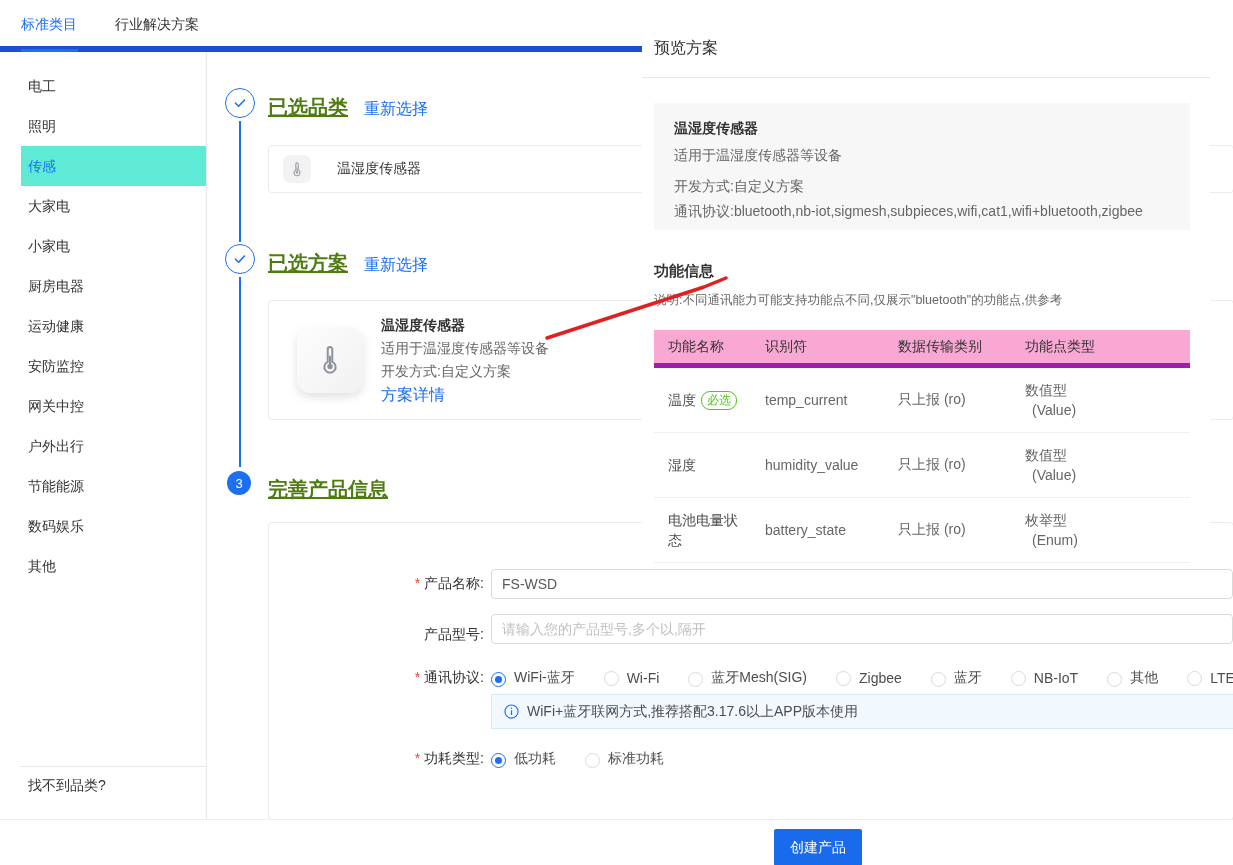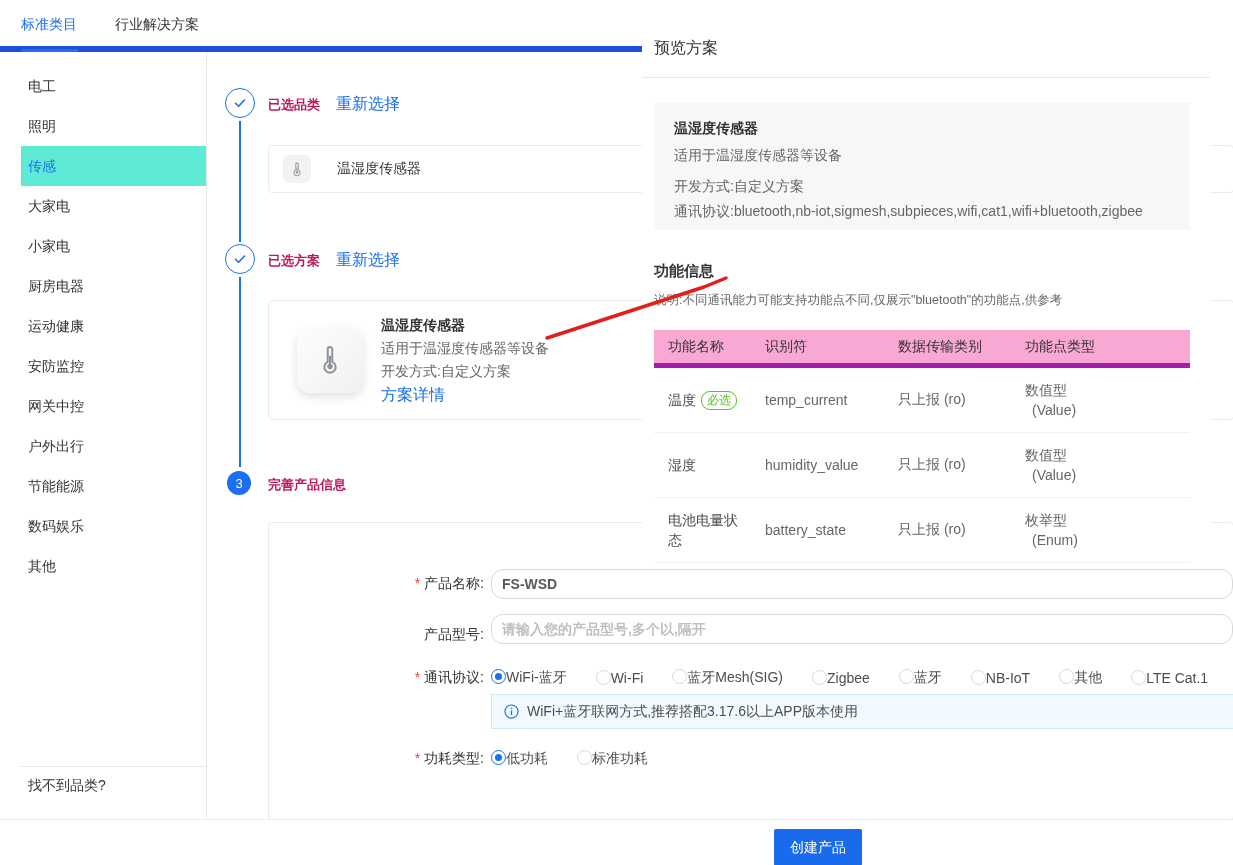--- a/index.html
+++ b/index.html
@@ -19,41 +19,41 @@
   .side-item.active { background:#5eead4; color:#1b6ff0; }
   .side-bottom-divider { position:absolute; left:20px; right:0; top:714px; height:1px; background:#e8e8e8; }
   .side-bottom-link { position:absolute; left:28px; top:725px; color:#333; cursor:pointer; }
 
   
   .main { position:absolute; left:207px; top:52px; width:1026px; height:767px; }
   .step-circle { position:absolute; width:30px; height:30px; border-radius:50%; border:1.5px solid #1b6ff0; background:#fff; display:flex; align-items:center; justify-content:center; }
   .step-badge { position:absolute; width:24px; height:24px; border-radius:50%; background:#1b6ff0; color:#fff; font-size:13px; display:flex; align-items:center; justify-content:center; }
   .connector { position:absolute; width:2px; background:#1b6ff0; }
   .step-head { position:absolute; display:flex; align-items:baseline; gap:16px; }
-  .step-title { font-size:13px; font-weight:600; color:#be185d; }
+  .step-title { font-size:20px; font-weight:600; color:#4d7c0f;text-decoration:underline; }
   .link { color:#1b6ff0; font-size:16px; cursor:pointer; }
   .card { position:absolute; background:#fff; border:1px solid #ebebeb; border-radius:4px; }
   .cat-card { left:61px; top:93px; width:966px; height:48px; display:flex; align-items:center; padding-left:14px; }
   .cat-icon { width:28px; height:28px; border-radius:7px; background:#f2f2f2; display:flex; align-items:center; justify-content:center; }
   .cat-label { margin-left:26px; color:#333; }
   .plan-card { left:61px; top:248px; width:966px; height:120px; }
   .plan-icon { position:absolute; left:28px; top:26px; width:66px; height:66px; border-radius:14px; background:linear-gradient(135deg,#fdfdfd,#f1f1f1); box-shadow:0 4px 10px rgba(0,0,0,0.12); display:flex; align-items:center; justify-content:center; }
   .plan-text { position:absolute; left:112px; top:13px; line-height:23px; }
   .plan-name { font-weight:700; color:#333; }
   .plan-desc, .plan-dev { color:#666; }
 
   
   .form-panel { position:absolute; left:61px; top:470px; width:966px; height:298px; border:1px solid #ebebeb; border-radius:4px; background:#fff; }
   .form-row { position:absolute; left:0; display:flex; align-items:center; width:100%; }
   .form-label { width:215px; text-align:right; color:#333; flex:0 0 215px; }
   .req { color:#f04134; margin-right:4px; }
-  .text-input { margin-left:7px; flex:1; height:30px; border:1px solid #d9d9d9; border-radius:12px; padding:0 10px; font-size:14px; color:#595959; background:#fff; font-family:inherit;font-weight:bold; }
+  .text-input { margin-left:7px; flex:1; height:30px; border:1px solid #d9d9d9; border-radius:4px; padding:0 10px; font-size:14px; color:#595959; background:#fff; font-family:inherit; }
   .text-input::placeholder { color:#bfbfbf; }
   .radio-row { margin-left:7px; display:flex; align-items:center; gap:29px; flex-wrap:nowrap; }
-  .radio-opt { display:flex; align-items:flex-start; gap:0; cursor:pointer; color:#4d4d4d; white-space:nowrap; }
+  .radio-opt { display:flex; align-items:flex-end; gap:8px; cursor:pointer; color:#4d4d4d; white-space:nowrap; }
   .radio-circle { width:15px; height:15px; border-radius:50%; border:1px solid #d9d9d9; background:#fff; }
   .radio-opt.checked .radio-circle { border:1.5px solid #1b6ff0; position:relative; }
   .radio-opt.checked .radio-circle::after { content:""; position:absolute; left:3px; top:3px; width:7px; height:7px; border-radius:50%; background:#1b6ff0; }
   .hint-bar { position:absolute; left:222px; right:-2px; top:171px; height:35px; background:#f1f9fe; border:1px solid #d0eaf8; display:flex; align-items:center; padding-left:12px; gap:8px; color:#4d4d4d; }
 
   
   .footer { position:absolute; left:0; top:819px; width:1233px; height:46px; background:#fff; border-top:1px solid #eeeeee;padding-left:36px; }
   .create-btn { position:absolute; left:774px; top:9px; width:88px; height:37px; background:#1a6beb; color:#fff; border:none; border-radius:2px; font-size:14px; cursor:pointer; font-family:inherit; }
 
   

